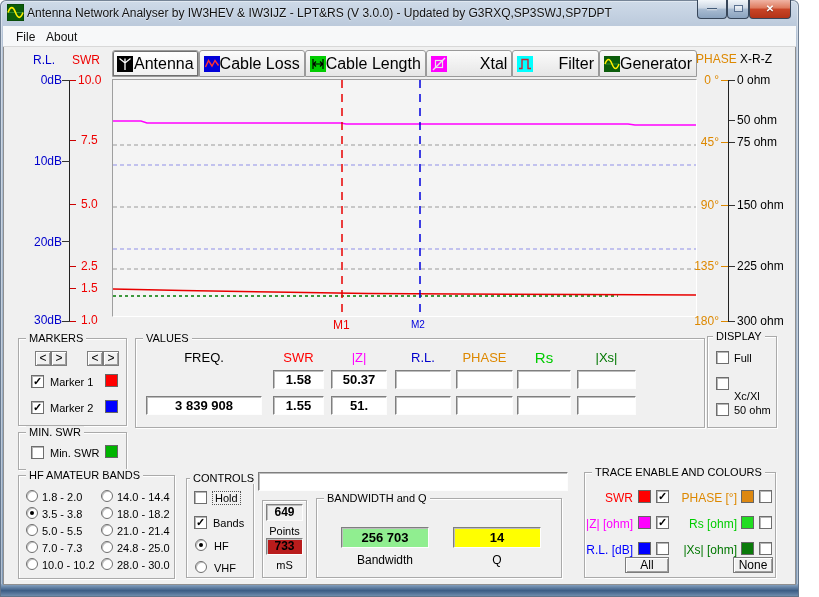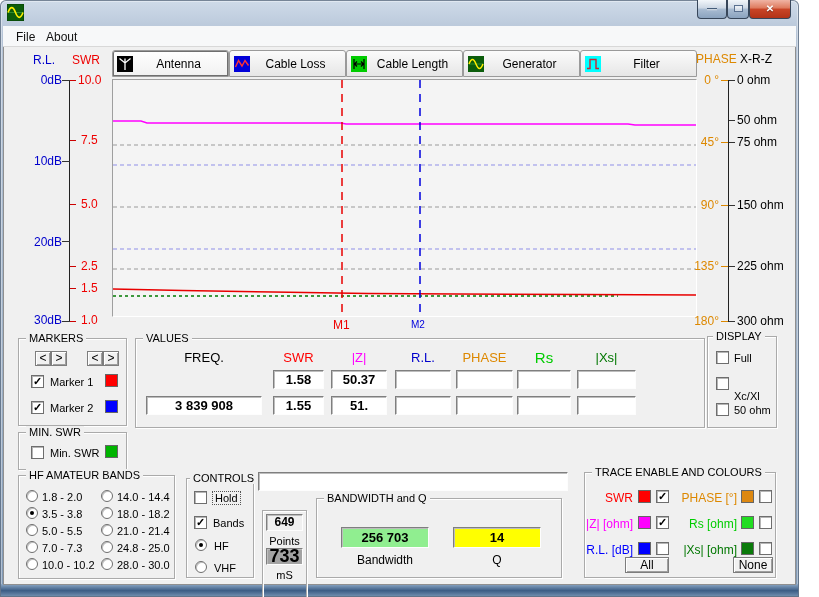--- a/index.html
+++ b/index.html
@@ -27,21 +27,21 @@
   .menubar { position:absolute; left:3px; top:26px; width:793px; height:21px; background:#f7f8f9; border-bottom:1px solid #d8d8d8;padding-left:26px; }
   .menu-item { position:absolute; top:3px; font-size:12px; color:#111; padding:1px 5px; }
   .client { position:absolute; left:3px; top:47px; width:793px; height:538px; background:#f0f0f0; border:1px solid #8f8f8f; border-top:none; }
 
   
   .tabstrip { position:absolute; left:112px; top:50px; width:585px; height:27px; display:flex; }
   .tab { flex:1; display:flex; align-items:center; border:1px solid #9a9a9a; border-radius:3px 3px 0 0;
          background:linear-gradient(180deg,#fbfbfb,#e6e6e6); padding:0 4px; }
   .tab.active { background:linear-gradient(180deg,#ffffff,#f1f1f1); box-shadow:inset 0 0 0 1px #6f6f6f; }
   .tab-icon { width:16px; height:16px; flex:0 0 16px; }
-  .tab-label { flex:1; text-align:center; font-size:12px; color:#000; white-space:nowrap; }
+  .tab-label { flex:1; text-align:right; font-size:16px; color:#000; white-space:nowrap; }
 
   
   .plot { position:absolute; left:112px; top:79px; width:585px; height:238px; background:#f4f4f4;
           border:1px solid #9f9f9f; border-bottom-color:#ffffff; border-right-color:#ffffff; }
   .axisline { position:absolute; width:1px; background:#222; }
   .tick { position:absolute; height:1px; }
 
   
   .group { position:absolute; border:1px solid #aaaaaa; box-shadow:inset 1px 1px 0 #ffffff, 1px 1px 0 #ffffff; }
   .gtitle { position:absolute; top:-7px; left:7px; background:#f0f0f0; padding:0 3px; font-size:11px; line-height:12px; white-space:nowrap; }
@@ -67,20 +67,21 @@
 <div class="desktop-strip"></div>
 <div class="frame"></div>
 <div class="frame-bottom"></div>
 
 <div class="titlebar">
   <svg class="app-icon" viewBox="0 0 17 17">
     <rect x="0" y="0" width="17" height="17" fill="#0b5c0b" stroke="#063f06"></rect>
     <line x1="1" y1="8.5" x2="16" y2="8.5" stroke="#2e8b2e" stroke-width="1"></line>
     <path d="M1,8.5 C3.5,2 6,2 8.5,8.5 C11,15 13.5,15 16,8.5" fill="none" stroke="#ffee00" stroke-width="1.6"></path>
   </svg>
+  <span class="title-text">Antenna Network Analyser by IW3HEV &amp; IW3IJZ - LPT&amp;RS (V 3.0.0) - Updated by G3RXQ,SP3SWJ,SP7DPT</span>
   <div class="cap-btn" style="left:697px; width:30px;">
     <span class="g">—</span>
   </div>
   <div class="cap-btn" style="left:727px; width:22px;">
     <span class="max-glyph"></span>
   </div>
   <div class="cap-btn cap-close" style="left:749px; width:42px;">
     <span class="g">✕</span>
   </div>
 </div>
@@ -112,32 +113,40 @@
   </div>
   <div class="tab">
     <svg class="tab-icon" viewBox="0 0 16 16">
       <rect width="16" height="16" fill="#00cc00"></rect>
       <path d="M3,3 V13 M13,3 V13 M3,8 H13 M6,5.5 L3.5,8 L6,10.5 M10,5.5 L12.5,8 L10,10.5" stroke="#000" stroke-width="1.2" fill="none"></path>
     </svg>
     <span class="tab-label">Cable Length</span>
   </div>
   <div class="tab">
     <svg class="tab-icon" viewBox="0 0 16 16">
+      <rect width="16" height="16" fill="#ff00ff"></rect>
+      <rect x="4.5" y="4.5" width="7" height="7" fill="none" stroke="#e8e8e8" stroke-width="1.2"></rect>
+      <line x1="2" y1="14" x2="14" y2="2" stroke="#e8e8e8" stroke-width="1.4"></line>
+    </svg>
+    <span class="tab-label">Xtal</span>
+  </div>
+  <div class="tab">
+    <svg class="tab-icon" viewBox="0 0 16 16">
+      <rect width="16" height="16" fill="#00ffff"></rect>
+      <path d="M2,12.5 H5 V3.5 H11 V12.5 H14" stroke="#cc2233" stroke-width="1.4" fill="none"></path>
+    </svg>
+    <span class="tab-label">Filter</span>
+  </div>
+  <div class="tab">
+    <svg class="tab-icon" viewBox="0 0 16 16">
       <rect width="16" height="16" fill="#0b5c0b"></rect>
       <line x1="1" y1="8" x2="15" y2="8" stroke="#2e8b2e"></line>
       <path d="M1,8 C3.3,2 5.6,2 8,8 C10.4,14 12.7,14 15,8" fill="none" stroke="#ffee00" stroke-width="1.5"></path>
     </svg>
     <span class="tab-label">Generator</span>
-  </div>
-  <div class="tab">
-    <svg class="tab-icon" viewBox="0 0 16 16">
-      <rect width="16" height="16" fill="#00ffff"></rect>
-      <path d="M2,12.5 H5 V3.5 H11 V12.5 H14" stroke="#cc2233" stroke-width="1.4" fill="none"></path>
-    </svg>
-    <span class="tab-label">Filter</span>
   </div>
 </div>
 
 <span class="lbl c-phase" style="left:696px; top:53px; font-size:12px;">PHASE</span>
 <span class="lbl" style="left:740px; top:53px; font-size:12px;">X-R-Z</span>
 
 <div class="axisline" style="left:69px; top:80px; height:242px;"></div>
 <div class="tick" style="left:62px; top:80px; width:8px; background:#333;"></div>
 <div class="tick" style="left:62px; top:161px; width:8px; background:#333;"></div>
 <div class="tick" style="left:62px; top:241px; width:8px; background:#333;"></div>
@@ -286,24 +295,24 @@
   <div class="checkbox" style="left:7px; top:12px;"></div>
   <span class="lbl dotted" style="left:26px; top:13px; padding:0 2px;">Hold</span>
   <div class="checkbox" style="left:7px; top:37px;">✓</div>
   <span class="lbl" style="left:26px; top:38px;">Bands</span>
   <div class="radio on" style="left:8px; top:60px;"></div>
   <span class="lbl" style="left:27px; top:61px;">HF</span>
   <div class="radio" style="left:8px; top:82px;"></div>
   <span class="lbl" style="left:27px; top:83px;">VHF</span>
 </div>
 
-<div class="group" style="left:262px; top:500px; width:45px; height:88px;margin-top:10px;">
+<div class="group" style="left:262px; top:500px; width:45px; height:78px;">
   <div class="sunken val" style="left:3px; top:3px; width:37px; height:17px; background:#f0f0f0; font-size:12px; line-height:15px;">649</div>
   <span class="lbl" style="left:0; top:24px; width:43px; text-align:center;">Points</span>
-  <div class="sunken val" style="left:3px; top:37px; width:37px; height:17px; background:#a3a3a3; font-size:18px; line-height:15px;">733</div>
+  <div class="sunken val" style="left:3px; top:37px; width:37px; height:17px; background:#b91c1c; font-size:12px; line-height:15px;">733</div>
   <span class="lbl" style="left:0; top:58px; width:43px; text-align:center;">mS</span>
 </div>
 
 <input class="sunken" style="left: 258px; top: 472px; width: 310px; height: 19px; font-family: &quot;Liberation Sans&quot;, sans-serif; font-size: 12px; padding: 0px 3px;" value="">
 
 <div class="group" style="left:316px; top:498px; width:246px; height:80px;">
   <span class="gtitle">BANDWIDTH and Q</span>
   <div class="sunken val" style="left: 24px; top: 28px; width: 88px; height: 21px; line-height: 19px; background-color: rgb(144, 238, 144);">256 703</div>
   <span class="lbl" style="left:24px; top:55px; width:88px; text-align:center; font-size:12px;">Bandwidth</span>
   <div class="sunken val" style="left: 136px; top: 28px; width: 88px; height: 21px; line-height: 19px; background-color: rgb(255, 255, 0);">14</div>

